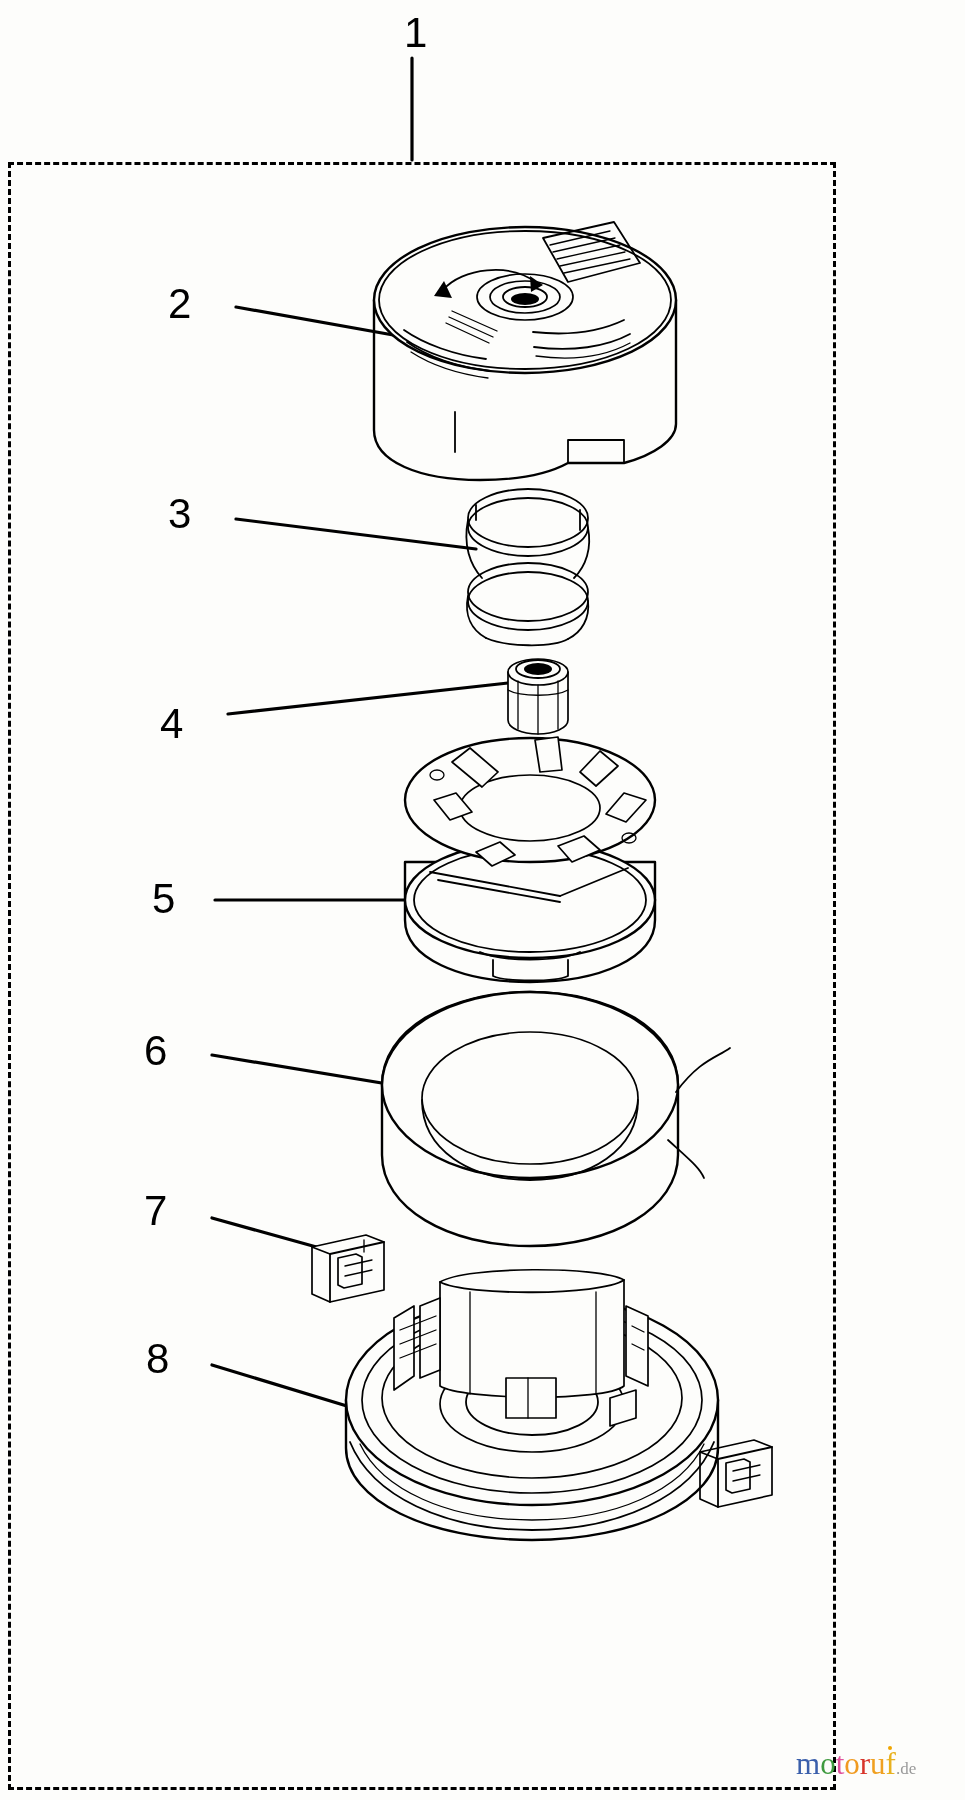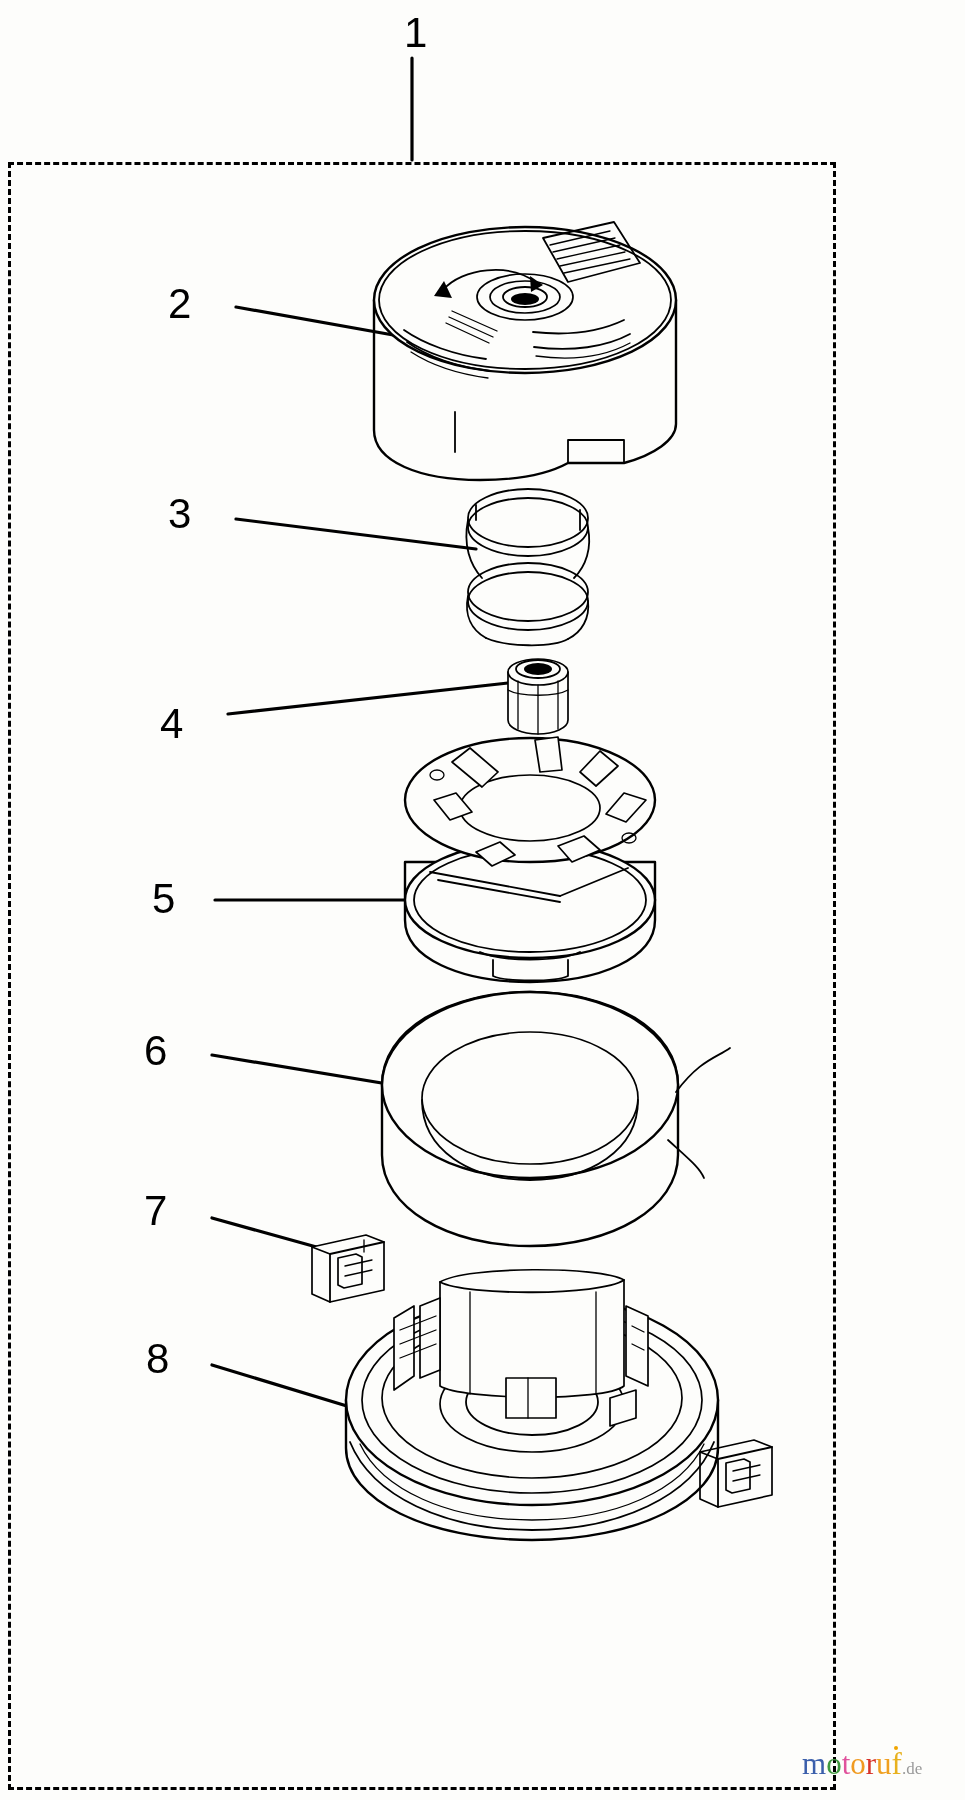--- a/index.html
+++ b/index.html
@@ -44,21 +44,20 @@
   }
   
   #watermark{
     position:absolute;
     left:796px; top:1748px;
     font-family:"Liberation Serif", serif;
     font-size:31px;
     line-height:31px;
     white-space:nowrap;
     user-select:none;
-    margin-left:6px;
   }
   #watermark .wm-l{font-weight:400;}
   #watermark .wm-tld{font-size:17px;color:#9a9a9a;}
   #watermark .wm-dot{
     position:absolute;
     right:24px; top:-2px;
     width:4px;height:4px;border-radius:50%;
     background:#f0a500;
   }
 </style>

